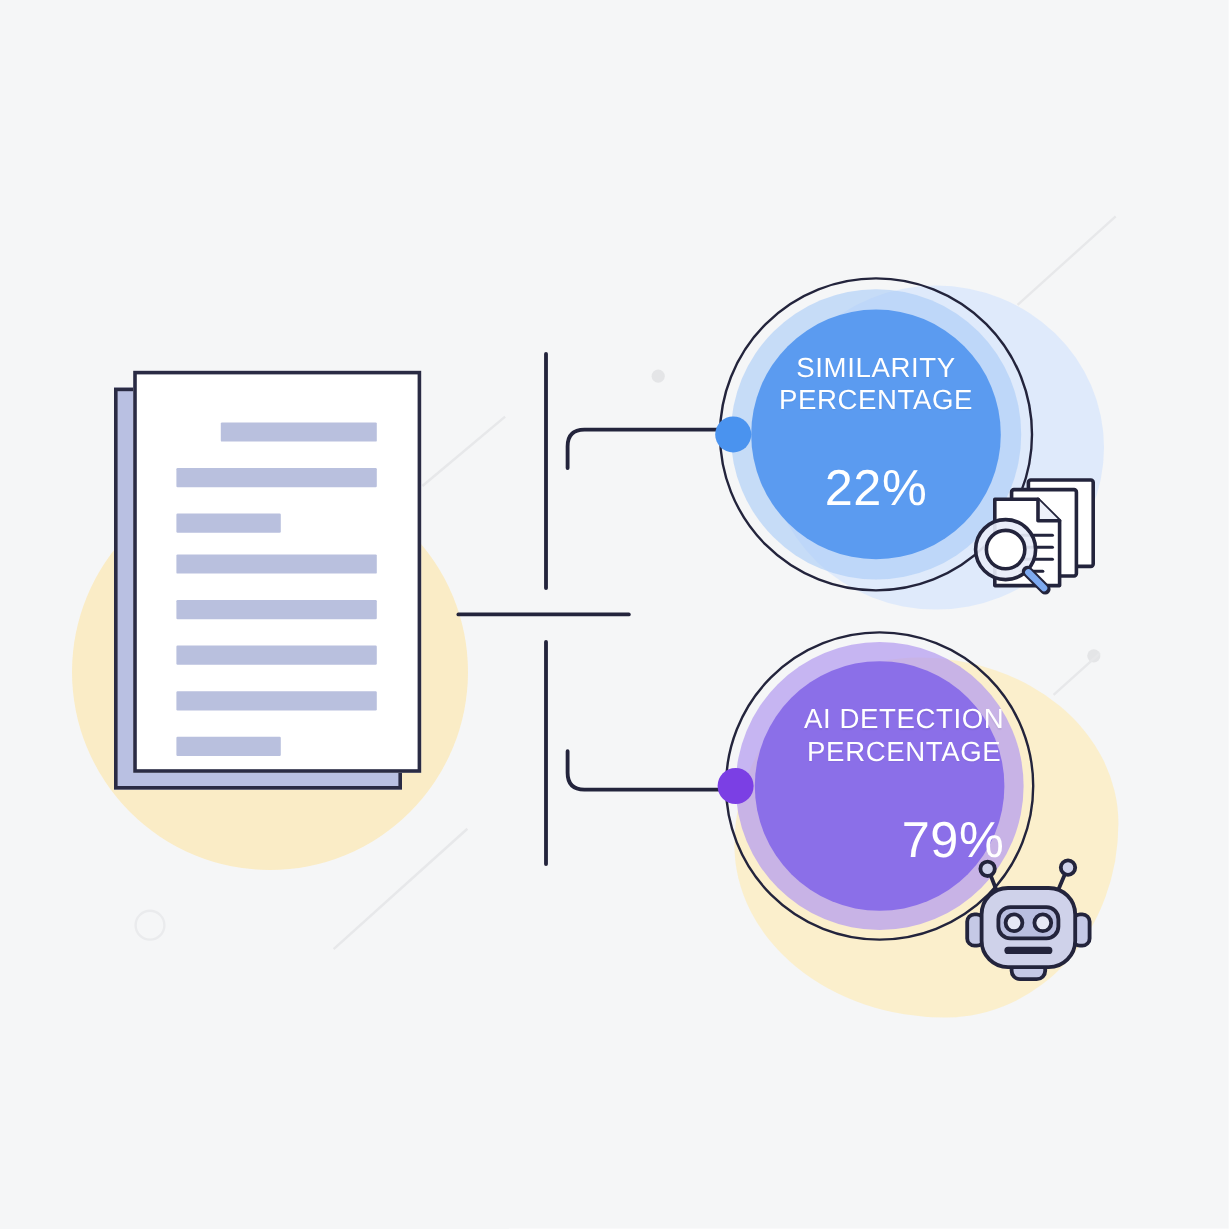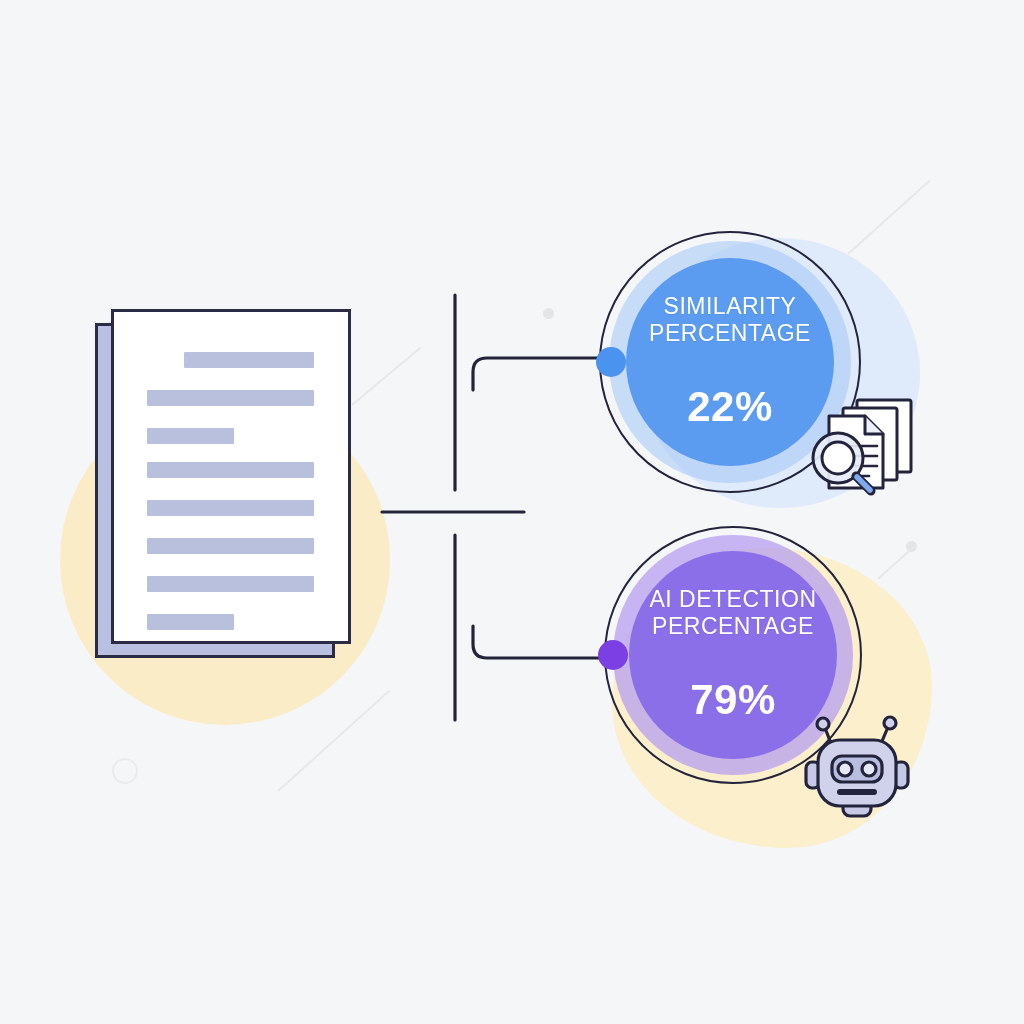--- a/index.html
+++ b/index.html
@@ -116,21 +116,21 @@
   }
   .core-label {
     font-size: 23px;
     letter-spacing: .5px;
     line-height: 1.16;
     font-weight: 400;
     text-shadow: 0 1px 1px rgba(0,0,0,.06);
   }
   .core-value {
     font-size: 42px;
-    font-weight: 700;
+    font-weight: 400;
     margin-top: 4px;
     letter-spacing: .5px;
   }
   .node-dot {
     position: absolute;
     width: 30px; height: 30px;
     border-radius: 50%;
   }
   .node-icon { position: absolute; }
 </style>
@@ -209,21 +209,21 @@
         <circle cx="39" cy="72" r="16" fill="#ffffff"></circle>
         <line x1="57" y1="90" x2="72" y2="105" stroke-width="9" stroke="#23243c"></line>
         <line x1="58" y1="91" x2="71" y2="104" stroke-width="5.5" stroke="#7eaaf0"></line>
       </g>
     </svg>
   </div>
 
   <div class="metric-node" style="left:604px; top:526px; width:258px; height:258px;">
     <div class="ring-outline"></div>
     <div class="ring-halo" style="left:9px; top:9px; width:240px; height:240px; background:#b49bf0; opacity:.72;"></div>
-    <div class="core" style="left:25px; top:25px; width:208px; height:208px; background:#8b6fe8;">
+    <div class="core" style="left:25px; top:25px; width:208px; height:208px; background:#8b6fe8;align-items:flex-end;">
       <div class="core-label">
         <div>AI DETECTION</div>
         <div>PERCENTAGE</div>
       </div>
       <div class="core-value">79%</div>
     </div>
     <div class="node-dot" style="left:-6px; top:114px; background:#7b3fe4;"></div>
 
     <svg class="node-icon" style="left:198px; top:178px;" width="120" height="120" viewBox="0 0 120 120">
       <g stroke="#23243c" stroke-width="3.2" stroke-linejoin="round" stroke-linecap="round" fill="none">

